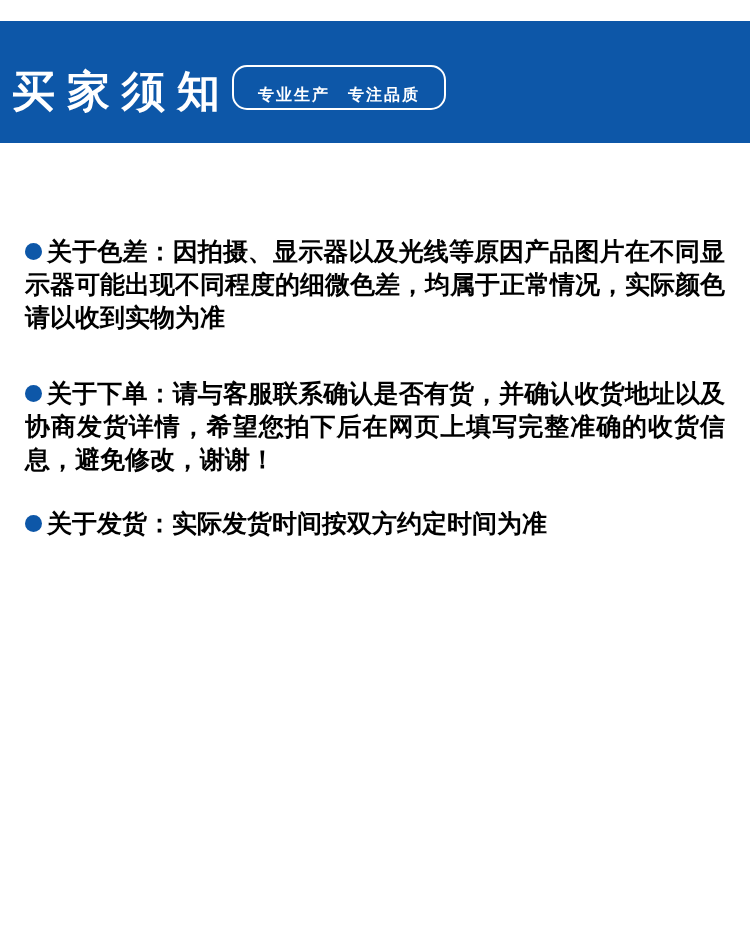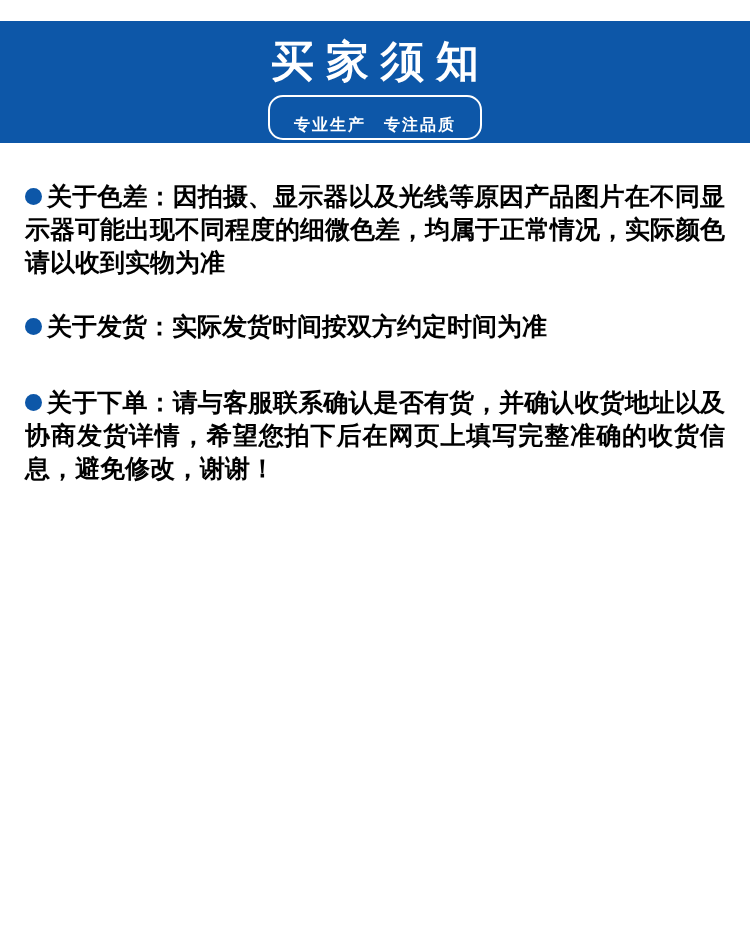--- a/index.html
+++ b/index.html
@@ -19,21 +19,21 @@
     height: 935px;
     overflow: hidden;
   }
   
   .banner {
     margin-top: 21px;
     width: 750px;
     height: 122px;
     background: var(--accent);
     display: flex;
-    flex-direction: column;
+    flex-direction: row;
     align-items: center;
   }
   .banner-title {
     margin-top: 17px;
     color: var(--banner_text);
     font-size: 43px;
     line-height: 46px;
     font-weight: 700;
     letter-spacing: 12px;
     text-indent: 12px; 
@@ -66,21 +66,21 @@
   }
   .bullet {
     display: inline-block;
     width: 17px;
     height: 17px;
     border-radius: 50%;
     background: var(--accent);
     margin-right: 5px;
   }
   .blue-period { color: var(--period_accent); }
-  .mt-1 { margin-top: 37px; }
+  .mt-1 { margin-top: 92px; }
   .mt-2 { margin-top: 43px; }
   .mt-3 { margin-top: 31px; }
   .mt-4 { margin-top: 37px; }
   .mt-5 { margin-top: 62px; }
 </style>
 </head>
 <body>
 
 <div>
 
@@ -88,25 +88,25 @@
     <div class="banner-title">买家须知</div>
     <div class="banner-badge">专业生产　专注品质</div>
   </header>
 
   <main class="content">
 
     <p class="notice mt-1">
       <span class="bullet"></span><span>关于色差：</span><span>因拍摄、显示器以及光线等原因产品图片在不同显示器可能出现不同程度的细微色差，均属于正常情况，实际颜色请以收到实物为准</span>
     </p>
 
+    <p class="notice mt-2">
+      <span class="bullet"></span><span>关于下单：</span><span>请与客服联系确认是否有货，并确认收货地址以及协商发货详情，希望您拍下后在网页上填写完整准确的收货信息，避免修改，谢谢！</span>
+    </p>
+
     <p class="notice mt-3">
       <span class="bullet"></span><span>关于发货：</span><span>实际发货时间按双方约定时间为准</span>
-    </p>
-
-    <p class="notice mt-2">
-      <span class="bullet"></span><span>关于下单：</span><span>请与客服联系确认是否有货，并确认收货地址以及协商发货详情，希望您拍下后在网页上填写完整准确的收货信息，避免修改，谢谢！</span>
     </p>
 
 
 
   </main>
 
 </div>
 
 </body></html>

